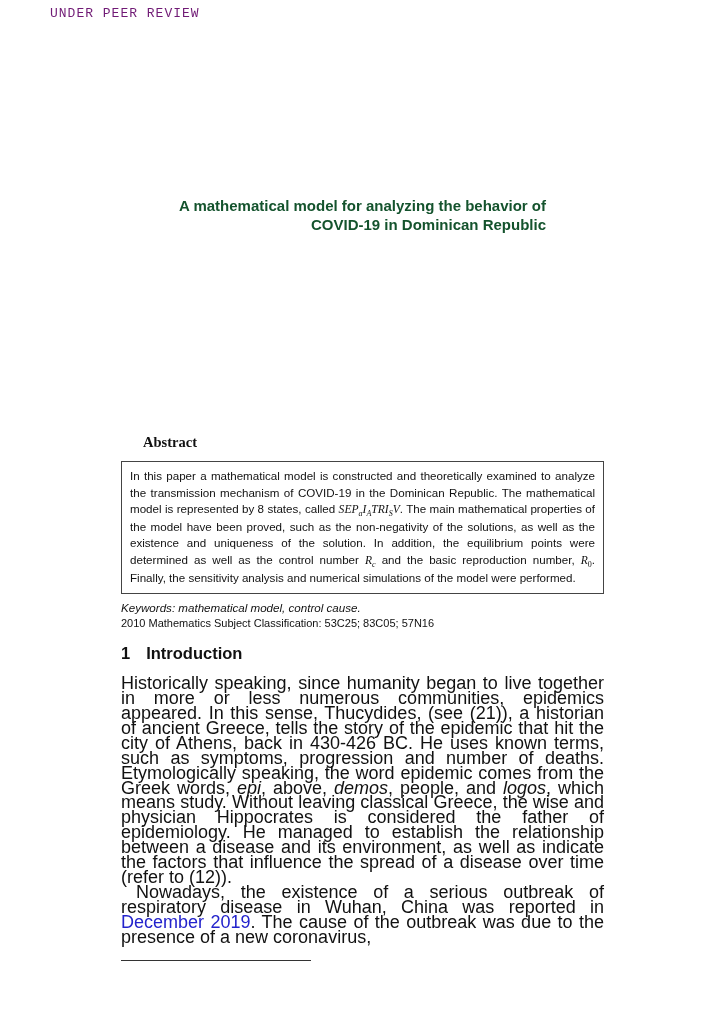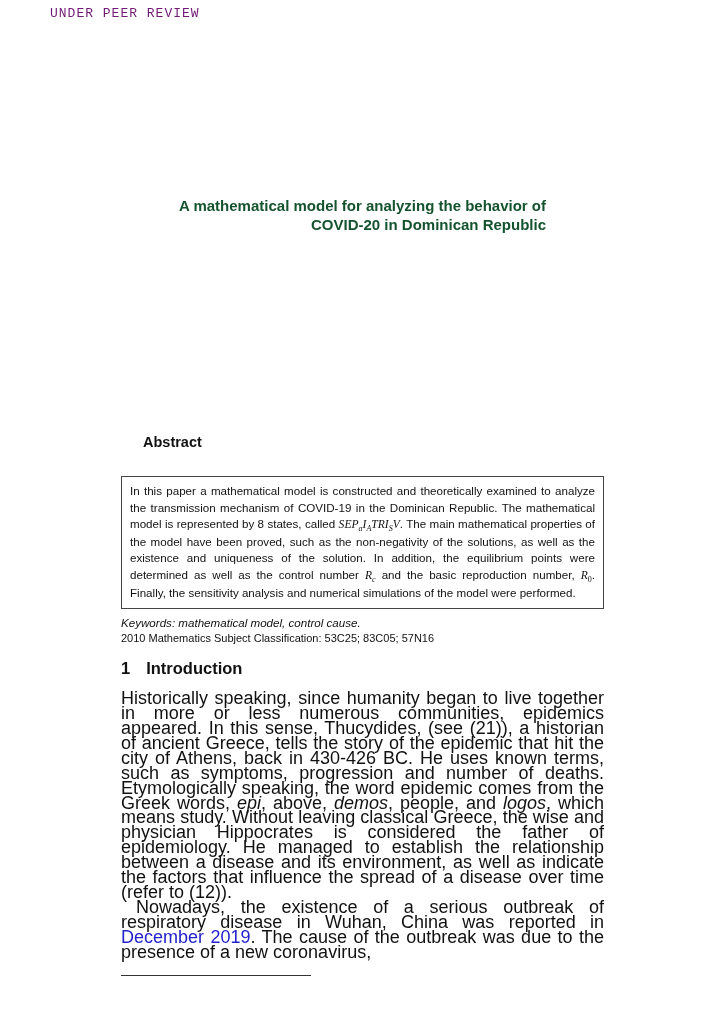--- a/index.html
+++ b/index.html
@@ -30,23 +30,24 @@
     text-align:right;
     font-weight:bold;
     font-size:15px;
     line-height:19px;
     color:#14532d;
   }
   .abstract-heading {
     margin:200px 0 0 22px;
     font-size:14.5px;
     font-weight:bold;
+    font-family:Liberation Serif, serif;
   }
   .abstract-box {
-    margin-top:26px;
+    margin-top:10px;
     border:1px solid #444444;
     padding:6px 8px 7px 8px;
     font-size:11.6px;
     line-height:16.6px;
     text-align:justify;
   }
   .math {
     font-family:"Liberation Serif", serif;
     font-style:italic;
   }
@@ -90,21 +91,21 @@
 <body>
 
 <div class="page">
 
   <div class="watermark">UNDER PEER REVIEW</div>
 
   <div class="content">
 
     <div class="title-wrap">
       <div>A mathematical model for analyzing the behavior of</div>
-      <div>COVID-20 in Dominican Republic</div>
+      <div>COVID-19 in Dominican Republic</div>
     </div>
 
     <div class="abstract-heading">Abstract</div>
 
     <div class="abstract-box">
       <span>In this paper a mathematical model is constructed and theoretically examined to analyze the transmission mechanism of COVID-19 in the Dominican Republic. The mathematical model is represented by 8 states, called </span><span class="math"><span>SEP</span><sub>a</sub><span>I</span><sub>A</sub><span>TRI</span><sub>S</sub><span>V</span></span><span>. The main mathematical properties of the model have been proved, such as the non-negativity of the solutions, as well as the existence and uniqueness of the solution. In addition, the equilibrium points were determined as well as the control number </span><span class="math"><span>R</span><sub>c</sub></span><span> and the basic reproduction number, </span><span class="math"><span>R</span><sub class="up">0</sub></span><span>. Finally, the sensitivity analysis and numerical simulations of the model were performed.</span>
     </div>
 
     <p class="keywords">Keywords: mathematical model, control cause.</p>
 

